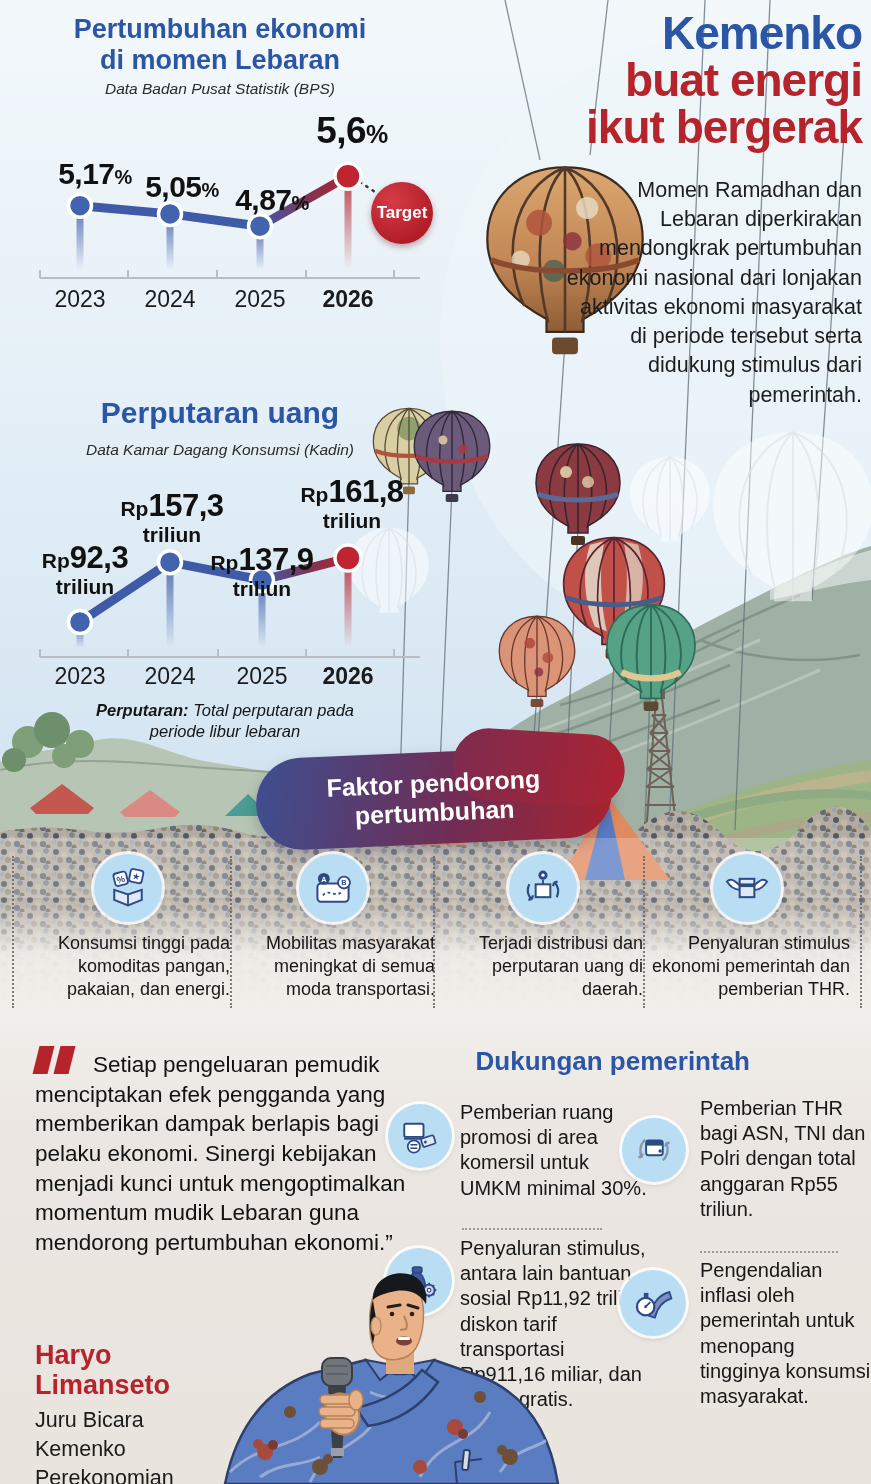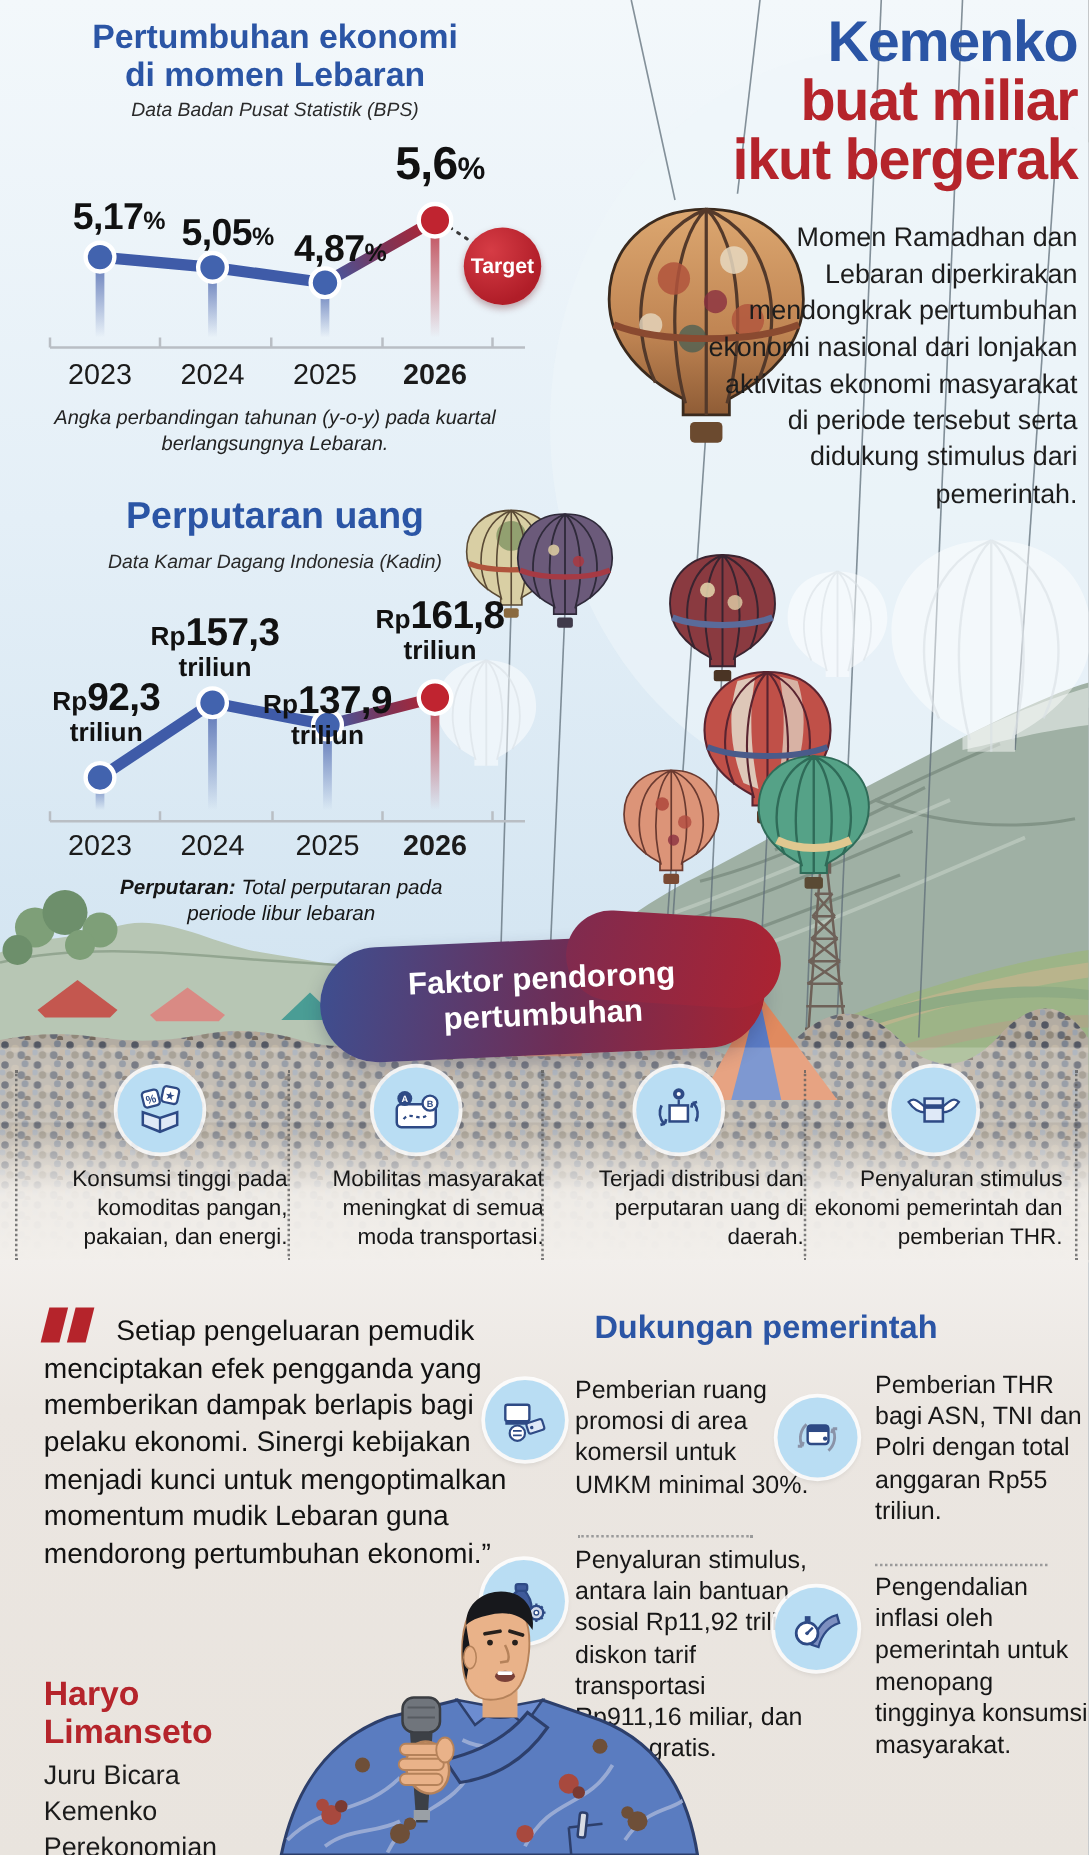--- a/index.html
+++ b/index.html
@@ -288,31 +288,30 @@
 
   <div class="abs yr z5" style="left:40px;top:286px;width:80px">2023</div>
   <div class="abs yr z5" style="left:130px;top:286px;width:80px">2024</div>
   <div class="abs yr z5" style="left:220px;top:286px;width:80px">2025</div>
   <div class="abs yr b z5" style="left:308px;top:286px;width:80px">2026</div>
 
   <div class="abs target">
       <span>Target</span>
     </div>
 
-  <div class="abs foot z5" style="left:30px;top:325px;width:380px">Angka perbandingan tahunan (y-o-y) pada kuartal berlangsungnya Lebaran.</div>
 
   <div class="abs bigtitle z5" style="left:460px;top:10px;width:402px">
     <div class="blue">Kemenko</div>
-    <div class="red">buat miliar</div>
+    <div class="red">buat energi</div>
     <div class="red">ikut bergerak</div>
   </div>
   <div class="abs intro z5" style="left:562px;top:176px;width:300px">Momen Ramadhan dan Lebaran diperkirakan mendongkrak pertumbuhan ekonomi nasional dari lonjakan aktivitas ekonomi masyarakat di periode tersebut serta didukung stimulus dari pemerintah.</div>
 
   <div class="abs ctitle z5" style="left:35px;top:396px;width:370px;font-size:30px">Perputaran uang</div>
-  <div class="abs csource z5" style="left:35px;top:441px;width:370px;font-size:15.5px">Data Kamar Dagang Indonesia (Kadin)</div>
+  <div class="abs csource z5" style="left:35px;top:441px;width:370px;font-size:15.5px">Data Kamar Dagang Konsumsi (Kadin)</div>
 
   <svg class="abs z5" style="left:30px;top:480px" width="420" height="188" viewBox="0 0 420 188">
     <defs>
       <linearGradient id="stemB1" x1="0" y1="0" x2="0" y2="1">
           <stop offset="0" stop-color="#3f5ba8" stop-opacity=".85"></stop>
           <stop offset="1" stop-color="#3f5ba8" stop-opacity="0"></stop>
         </linearGradient>
       <linearGradient id="stemR1" x1="0" y1="0" x2="0" y2="1">
           <stop offset="0" stop-color="#b52331" stop-opacity=".85"></stop>
           <stop offset="1" stop-color="#b52331" stop-opacity="0"></stop>

